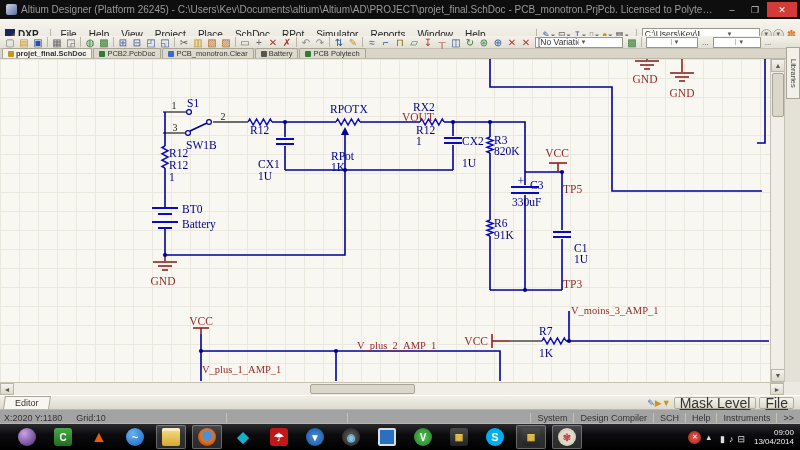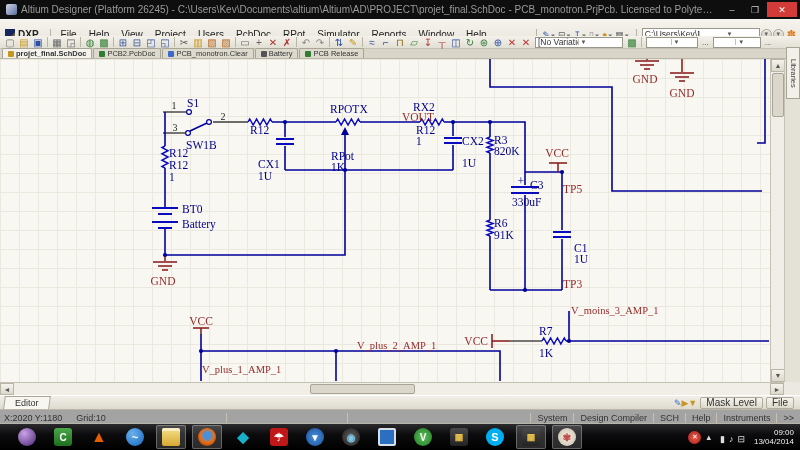--- a/index.html
+++ b/index.html
@@ -87,21 +87,21 @@
   
   #editorbar { position:absolute; left:0; top:395px; width:800px; height:15px;
     background:linear-gradient(#f1efe8,#dedace); border-top:1px solid #fff; border-bottom:1px solid #b9b5a7;
     display:flex; align-items:center; font-size:9px; color:#333; }
   #editor-tab { height:13px; margin-left:4px; padding:0 10px; background:#f8f6f0;
     border:1px solid #a8a496; border-bottom:none; display:flex; align-items:center;
     transform:skewX(-8deg); }
   #editor-tab span { transform:skewX(8deg); }
   #editorbar .right { margin-left:auto; display:flex; align-items:center; gap:3px; padding-right:6px; }
   .ebtn { padding:0 5px; height:12px; display:flex; align-items:center; background:linear-gradient(#f5f3ec,#dcd8cb);
-    border:1px solid #b0ac9e; border-radius:2px; font-size:10px; }
+    border:1px solid #b0ac9e; border-radius:2px; font-size:14px;text-decoration:underline; }
   .eic { font-size:9px; }
 
   
   #statusbar { position:absolute; left:0; top:410px; width:800px; height:14px; background:#a3a3a3;
     border-bottom:1px solid #b9b5a7; display:flex; align-items:flex-end; font-size:9px; color:#333; }
   #coords { padding-left:4px; }
   #gridlbl { padding-left:14px; }
   .ssep { width:1px; height:10px; background:#c5c1b4; margin-left:120px; }
   #statusbar .panels { margin-left:auto; display:flex; align-items:center; }
   .spanel { padding:0 6px; border-left:1px solid #c5c1b4; white-space:nowrap;margin-top:16px; }
@@ -154,22 +154,22 @@
     <div id="dxp-btn">
       <span id="dxp-ic"></span>
       <span>DXP</span>
     </div>
     <div class="vsep"></div>
     <div id="menu-items" style="display: flex;">
         <div class="menu-item">File</div>
         <div class="menu-item">Help</div>
         <div class="menu-item">View</div>
         <div class="menu-item">Project</div>
-        <div class="menu-item">Users</div>
-        <div class="menu-item">PcbDoc</div>
+        <div class="menu-item">Place</div>
+        <div class="menu-item">SchDoc</div>
         <div class="menu-item">RPot</div>
         <div class="menu-item">Simulator</div>
         <div class="menu-item">Reports</div>
         <div class="menu-item">Window</div>
         <div class="menu-item">Help</div>
       </div>
     <div id="menu-right">
       <div class="vsep"></div>
       <span id="mri-box"><span class="mri"><span style="color:#2C4FA3">✎</span><span class="dd">▼</span></span><span class="mri"><span style="color:#666666">⊟</span><span class="dd">▼</span></span><span class="mri"><span style="color:#2C4FA3">↧</span><span class="dd">▼</span></span><span class="mri"><span style="color:#888888">▯</span><span class="dd">▼</span></span><span class="mri"><span style="color:#C8961E">●</span><span class="dd">▼</span></span><span class="mri"><span style="color:#666666">▦</span><span class="dd">▼</span></span></span>
       <div class="vsep"></div>
@@ -259,21 +259,21 @@
       <div class="doctab">
         <span class="tab-ic" style="background: rgb(58, 107, 200);"></span>
         <span>PCB_monotron.Clear</span>
       </div>
       <div class="doctab">
         <span class="tab-ic" style="background: rgb(85, 85, 85);"></span>
         <span>Battery</span>
       </div>
       <div class="doctab">
         <span class="tab-ic" style="background: rgb(46, 125, 50);"></span>
-        <span>PCB Release</span>
+        <span>PCB Polytech</span>
       </div>
     </div>
 
   <div id="canvas">
     <svg id="schsvg" width="770" height="323" viewBox="0 59 770 323" xmlns="http://www.w3.org/2000/svg">
         <polyline points="163,112 186,112" fill="none" stroke="#3d3d3d" stroke-width="1.4"></polyline>
         <polyline points="213,122 248,122" fill="none" stroke="#3d3d3d" stroke-width="1.4"></polyline>
         <polyline points="163,133 185,133" fill="none" stroke="#3d3d3d" stroke-width="1.4"></polyline>
         <polyline points="510,341 542,341" fill="none" stroke="#3d3d3d" stroke-width="1.4"></polyline>
         <polyline points="165,112 165,146" fill="none" stroke="#00009B" stroke-width="1.6"></polyline>

